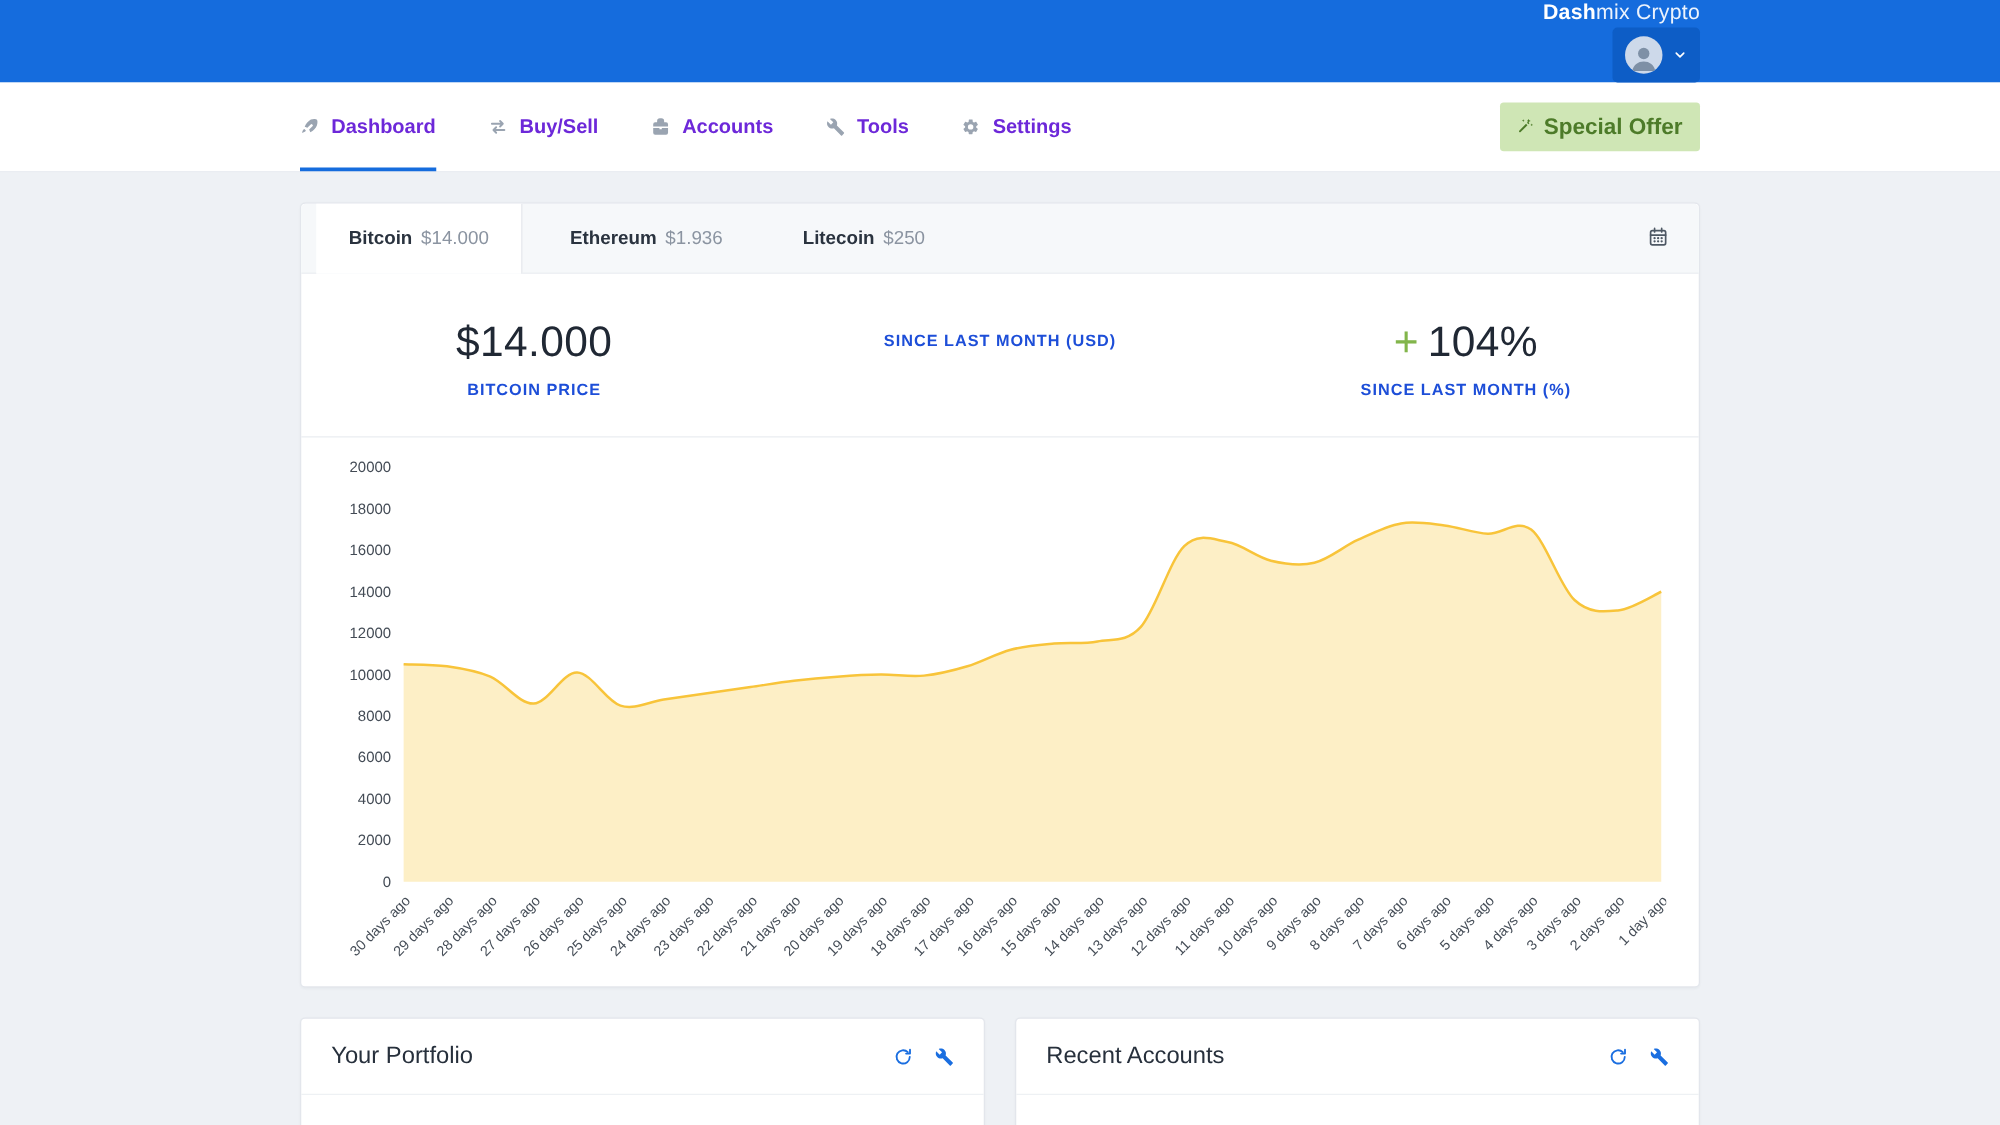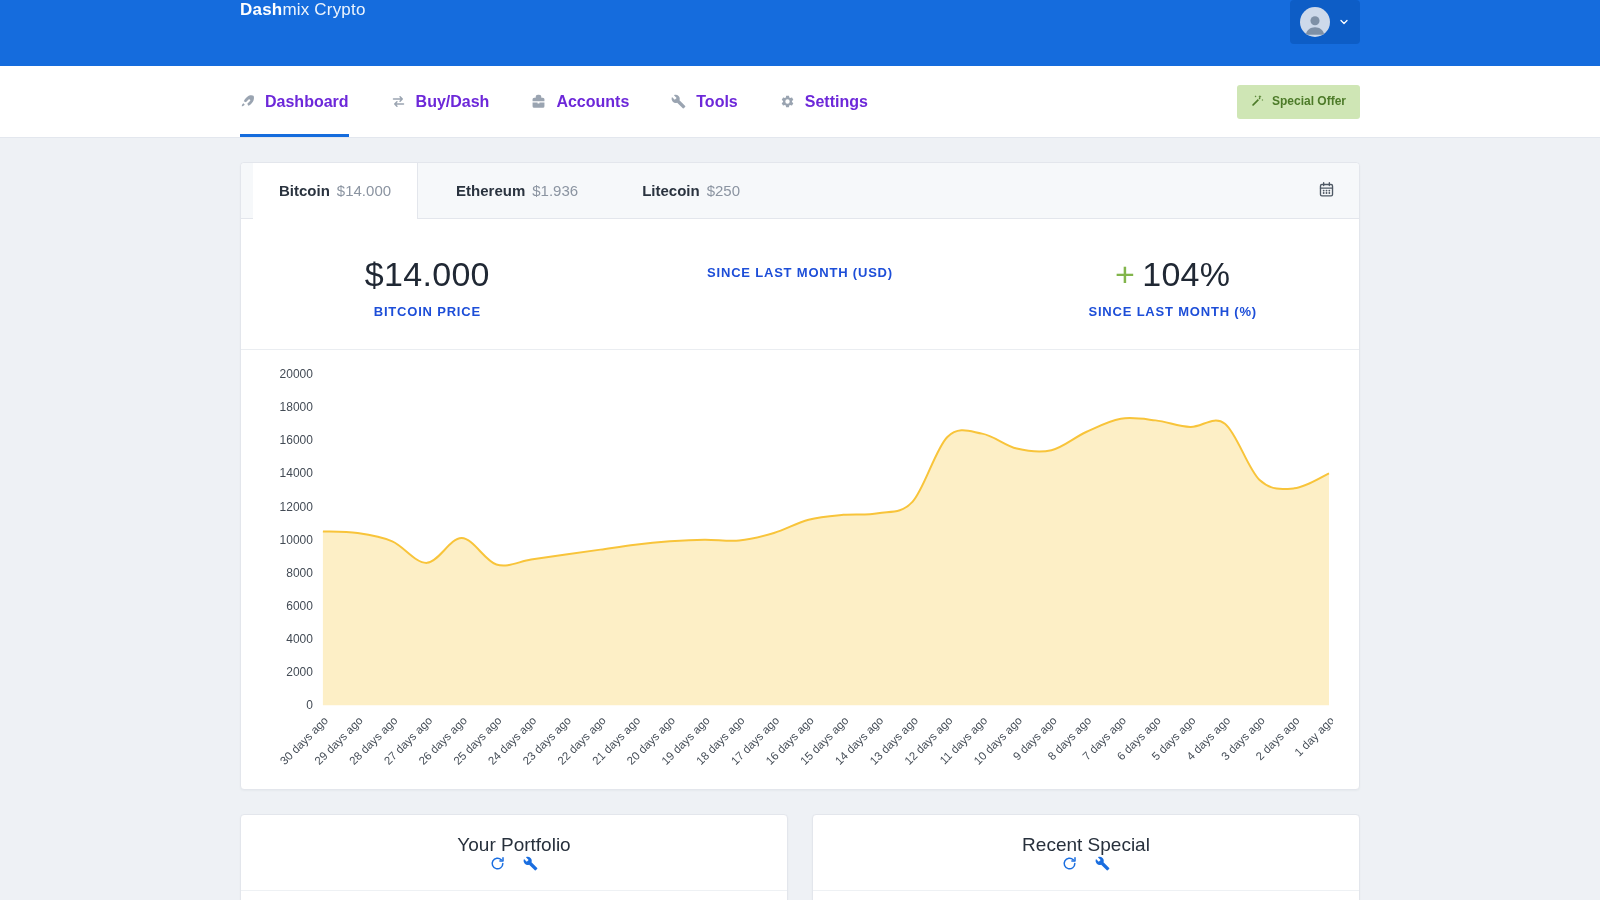--- a/index.html
+++ b/index.html
@@ -6,21 +6,21 @@
   html, body { width: 1600px; height: 900px; overflow: hidden; }
   body {
     font-family: "Liberation Sans", "DejaVu Sans", sans-serif;
     background: #eef1f5;
     color: #2a3340;
   }
   .container { width: 1120px; margin: 0 auto; }
 
   
   .topbar { background: #156cdd; height: 66px; }
-  .topbar-inner { display: flex; align-items: flex-start; justify-content: space-between; height: 100%; }
+  .topbar-inner { display: flex; align-items: flex-end; justify-content: space-between; height: 100%; flex-direction: column; }
   .brand { font-size: 17px; color: #fff; cursor: pointer; letter-spacing: .2px; }
   .brand-bold { font-weight: 700; }
   .brand-rest { font-weight: 400; color: rgba(255,255,255,.92); }
   .user-menu {
     display: flex; align-items: center; gap: 8px;
     background: #0d5dc6; border: none; border-radius: 4px;
     padding: 6px 10px; height: 44px; cursor: pointer;
   }
   .avatar {
     width: 30px; height: 30px; border-radius: 50%;
@@ -39,23 +39,23 @@
     margin-right: 42px; text-decoration: none; cursor: pointer;
     font-size: 16px; font-weight: 700; color: #6d28d9; height: 100%;
   }
   .nav-icon { color: #9aa4b1; display: inline-flex; }
   .nav-icon svg { width: 15px; height: 15px; }
   .nav-item.active::after {
     content: ""; position: absolute; left: 0; right: 0; bottom: 0;
     height: 3px; background: #156cdd;
   }
   .offer-btn {
-    display: flex; align-items: flex-start; gap: 8px;
+    display: flex; align-items: center; gap: 8px;
     background: #cfe6b5; color: #4d7b29; border: none; border-radius: 3px;
-    font-family: inherit; font-size: 12px; font-weight: 600;
+    font-family: inherit; font-size: 18px; font-weight: 600;
     padding: 9px 14px; cursor: pointer;
   }
   .offer-btn svg { width: 13px; height: 13px; }
 
   
   .content { padding-top: 24px; }
   .card {
     background: #fff; border: 1px solid #e3e6ec; border-radius: 4px;
     box-shadow: 0 1px 2px rgba(32,42,54,.04);
   }
@@ -102,21 +102,21 @@
   .chart-wrap { padding: 16px 26px 0 26px; }
   #chart-svg { display: block; width: 100%; }
   #chart-svg .ytick { font-size: 12px; fill: #434b55; }
   #chart-svg .xlabel { font-size: 11.5px; fill: #454d57; }
 
   
   .panels { display: flex; gap: 24px; margin-top: 24px; }
   .panel { flex: 1; min-height: 140px; }
   .panel-header {
     display: flex; align-items: center; justify-content: space-between;
-    padding: 19px 24px; border-bottom: 1px solid #eef1f4; flex-direction: column;
+    padding: 19px 24px; border-bottom: 1px solid #eef1f4;
   }
   .panel-title { font-size: 19px; font-weight: 400; color: #27303c; }
   .panel-actions { display: flex; gap: 18px; }
   .panel-actions button {
     background: none; border: none; cursor: pointer; color: #1a6ee0; padding: 0;
     display: inline-flex;
   }
   .panel-actions svg { width: 15px; height: 15px; }
   .panel-body { height: 80px; }
 </style>
@@ -152,21 +152,21 @@
             </svg>
         </span>
         <span>Dashboard</span>
       </a>
       <a class="nav-item">
         <span class="nav-icon">
           <svg viewBox="0 0 24 24" fill="none" stroke="currentColor" stroke-width="2.4" stroke-linecap="round" stroke-linejoin="round">
               <path d="M4 8h14m0 0-3.5-3.5M18 8l-3.5 3.5M20 16H6m0 0 3.5-3.5M6 16l3.5 3.5"></path>
             </svg>
         </span>
-        <span>Buy/Dash</span>
+        <span>Buy/Sell</span>
       </a>
       <a class="nav-item">
         <span class="nav-icon">
           <svg viewBox="0 0 24 24" fill="currentColor">
               <path d="M9.5 4.5A1.5 1.5 0 0 1 11 3h2a1.5 1.5 0 0 1 1.5 1.5V6h-5zM7.5 6V4.5A3.5 3.5 0 0 1 11 1h2a3.5 3.5 0 0 1 3.5 3.5V6H19a2.5 2.5 0 0 1 2.5 2.5v3H2.5v-3A2.5 2.5 0 0 1 5 6zM2.5 13.5h8V15h3v-1.5h8v6A2.5 2.5 0 0 1 19 22H5a2.5 2.5 0 0 1-2.5-2.5z"></path>
             </svg>
         </span>
         <span>Accounts</span>
       </a>
       <a class="nav-item">
@@ -305,21 +305,21 @@
                 <path d="M22.7 19.2l-9.1-9.1c.9-2.3.4-5-1.5-6.9C10.1 1.2 7.1.8 4.7 1.9L9 6.2 6 9.2 1.6 4.9C.4 7.3.9 10.3 2.9 12.3c1.9 1.9 4.6 2.4 6.9 1.5l9.1 9.1c.4.4 1 .4 1.4 0l2.3-2.3c.5-.4.5-1.1.1-1.4z"></path>
               </svg>
           </button>
         </div>
       </div>
       <div class="panel-body"></div>
     </section>
 
     <section class="card panel">
       <div class="panel-header">
-        <h3 class="panel-title">Recent Special</h3>
+        <h3 class="panel-title">Recent Accounts</h3>
         <div class="panel-actions">
           <button>
             <svg viewBox="0 0 24 24" fill="none" stroke="currentColor" stroke-width="2.4" stroke-linecap="round" stroke-linejoin="round">
                 <path d="M20.5 12a8.5 8.5 0 1 1-2.5-6"></path>
                 <path d="M20.8 2.8v5h-5"></path>
               </svg>
           </button>
           <button>
             <svg viewBox="0 0 24 24" fill="currentColor">
                 <path d="M22.7 19.2l-9.1-9.1c.9-2.3.4-5-1.5-6.9C10.1 1.2 7.1.8 4.7 1.9L9 6.2 6 9.2 1.6 4.9C.4 7.3.9 10.3 2.9 12.3c1.9 1.9 4.6 2.4 6.9 1.5l9.1 9.1c.4.4 1 .4 1.4 0l2.3-2.3c.5-.4.5-1.1.1-1.4z"></path>

